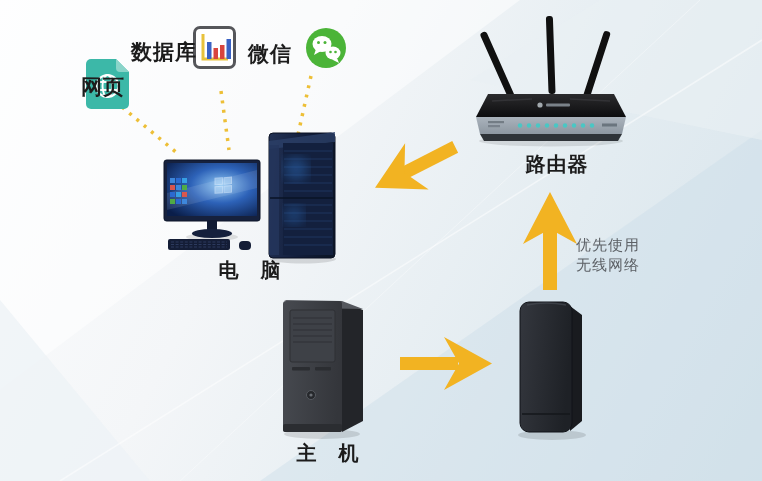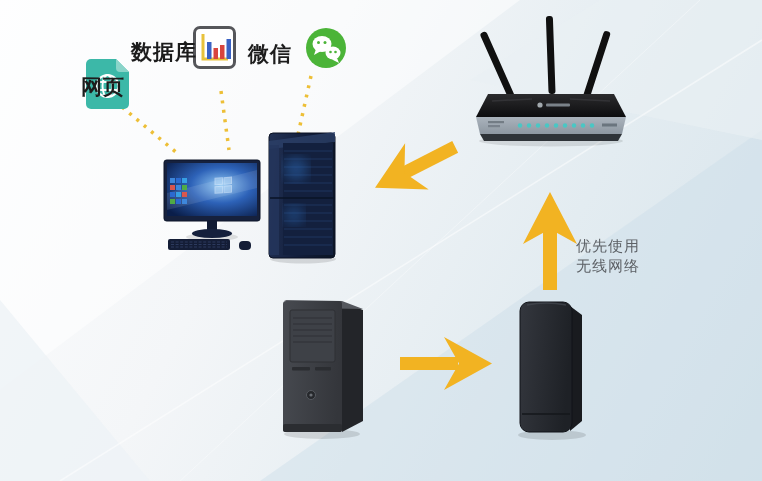--- a/index.html
+++ b/index.html
@@ -13,21 +13,21 @@
   .arrows { z-index:1; }
   .node { position:absolute; z-index:2; }
   .lbl {
     position:absolute; z-index:3; color:#1c1c1c; font-weight:bold;
     letter-spacing:1px; white-space:nowrap;
   }
   .lbl-sm { font-size:21px; }
   .lbl-lg { font-size:20px; text-align:center; }
   .note {
     position:absolute; z-index:3; font-size:15px; color:#5d6166;
-    line-height:1.3; font-weight:normal; letter-spacing:1px;
+    line-height:1.3; font-weight:normal; letter-spacing:1px;font-family:Liberation Serif, serif;
   }
   .dbicon {
     position:absolute; width:43px; height:43px; background:#ffffff;
     border:3px solid #55565a; border-radius:7px; box-sizing:border-box;
   }
 </style>
 </head>
 <body>
 
 <div class="stage">
@@ -269,19 +269,22 @@
       <polygon points="56,12 68,21 68,127 56,137" fill="#191b1f"></polygon>
       <rect x="6" y="8" width="52" height="130" rx="9" fill="url(#ug)" stroke="#111318"></rect>
       <path d="M13,11 Q32,7 52,11" stroke="#4a4e56" stroke-width="1.5" fill="none" opacity="0.6"></path>
       <line x1="8" y1="120" x2="56" y2="120" stroke="#15171b" stroke-width="1.5"></line>
     </svg>
   </div>
 
   <div class="lbl lbl-sm" style="left:42px; top:73px;margin-left:39px;">网页</div>
   <div class="lbl lbl-sm" style="left:131px; top:38px;">数据库</div>
   <div class="lbl lbl-sm" style="left:248px; top:40px;">微信</div>
+  <div class="lbl lbl-lg" style="left:196px; top:257px; width:108px;">电　脑</div>
+  <div class="lbl lbl-lg" style="left:509px; top:151px; width:96px;">路由器</div>
+  <div class="lbl lbl-lg" style="left:282px; top:440px; width:92px;">主　机</div>
 
   <div class="note" style="left:576px; top:236px;">
     <div>优先使用</div>
     <div>无线网络</div>
   </div>
 
 </div>
 
 </body></html>

